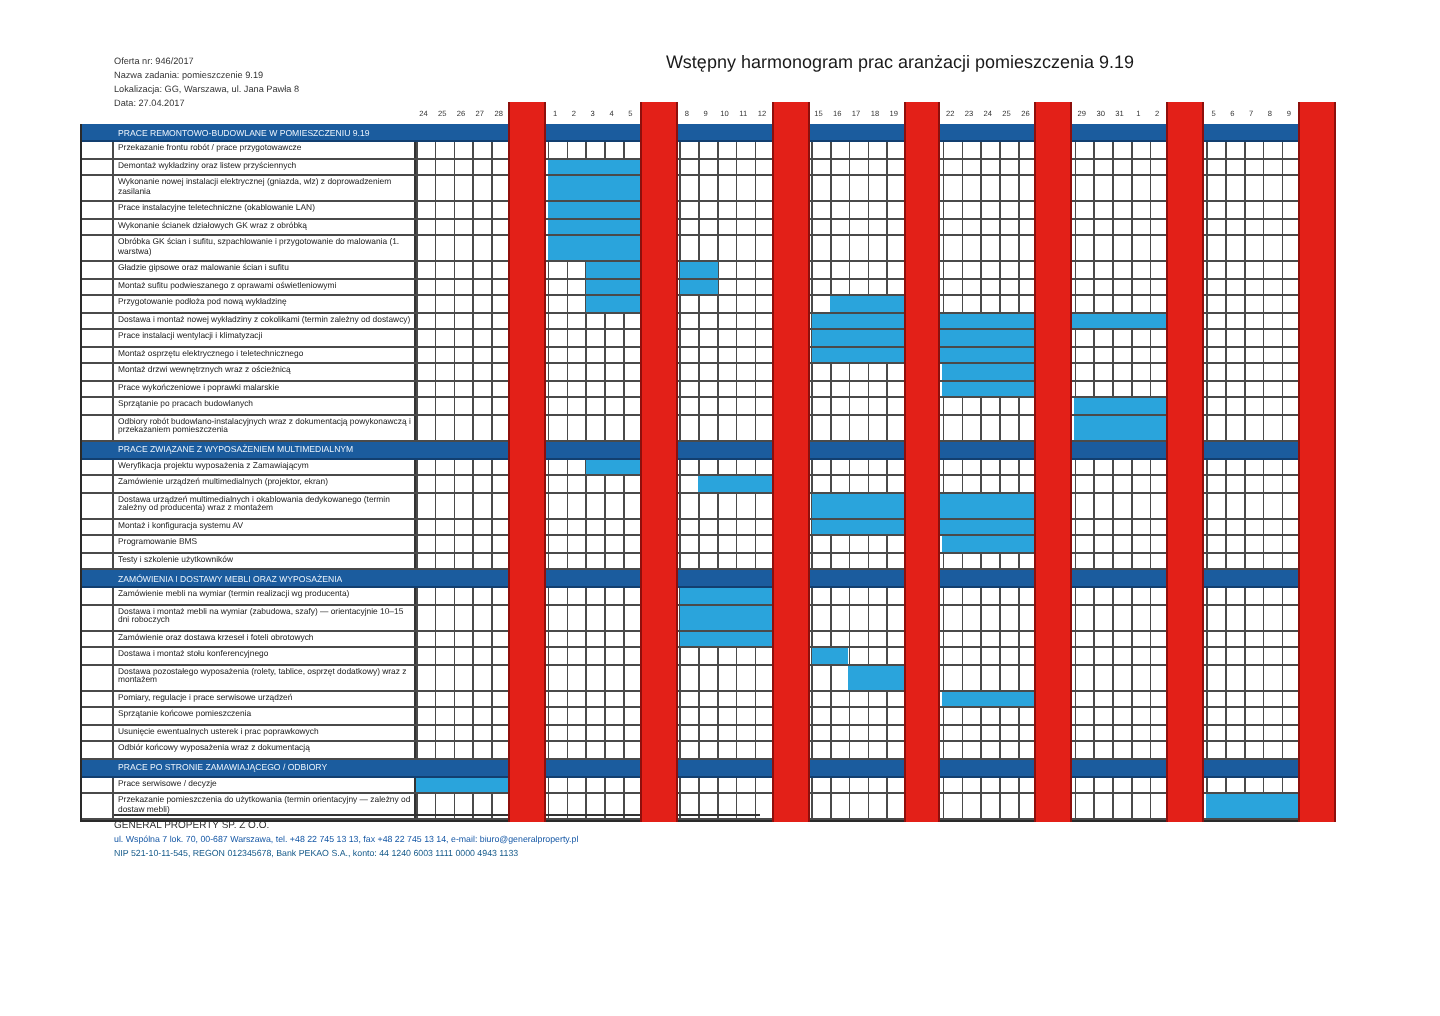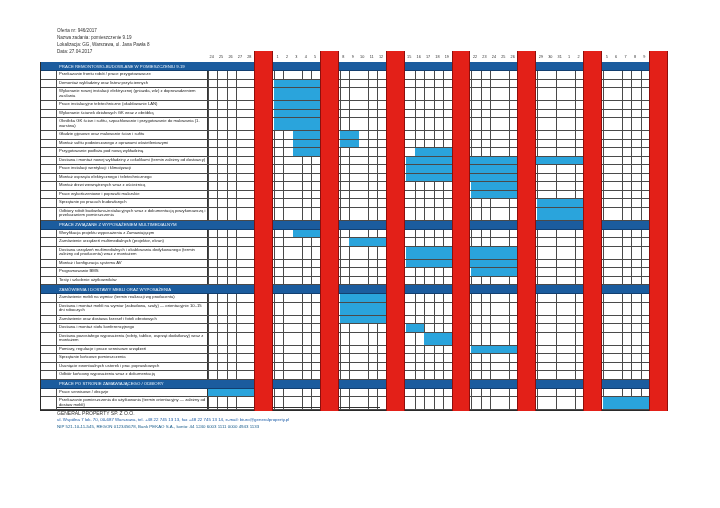--- a/index.html
+++ b/index.html
@@ -42,20 +42,21 @@
 
 <div class="page">
 
   <div class="info">
     <div>Oferta nr: 946/2017</div>
     <div>Nazwa zadania: pomieszczenie 9.19</div>
     <div>Lokalizacja: GG, Warszawa, ul. Jana Pawła 8</div>
     <div>Data: 27.04.2017</div>
   </div>
 
+  <div class="title">Wstępny harmonogram prac aranżacji pomieszczenia 9.19</div>
 
   <div class="table">
     <div class="daterow">
         <div class="dh">24</div>
         <div class="dh">25</div>
         <div class="dh">26</div>
         <div class="dh">27</div>
         <div class="dh">28</div>
         <div class="dh">29</div>
         <div class="dh">30</div>

